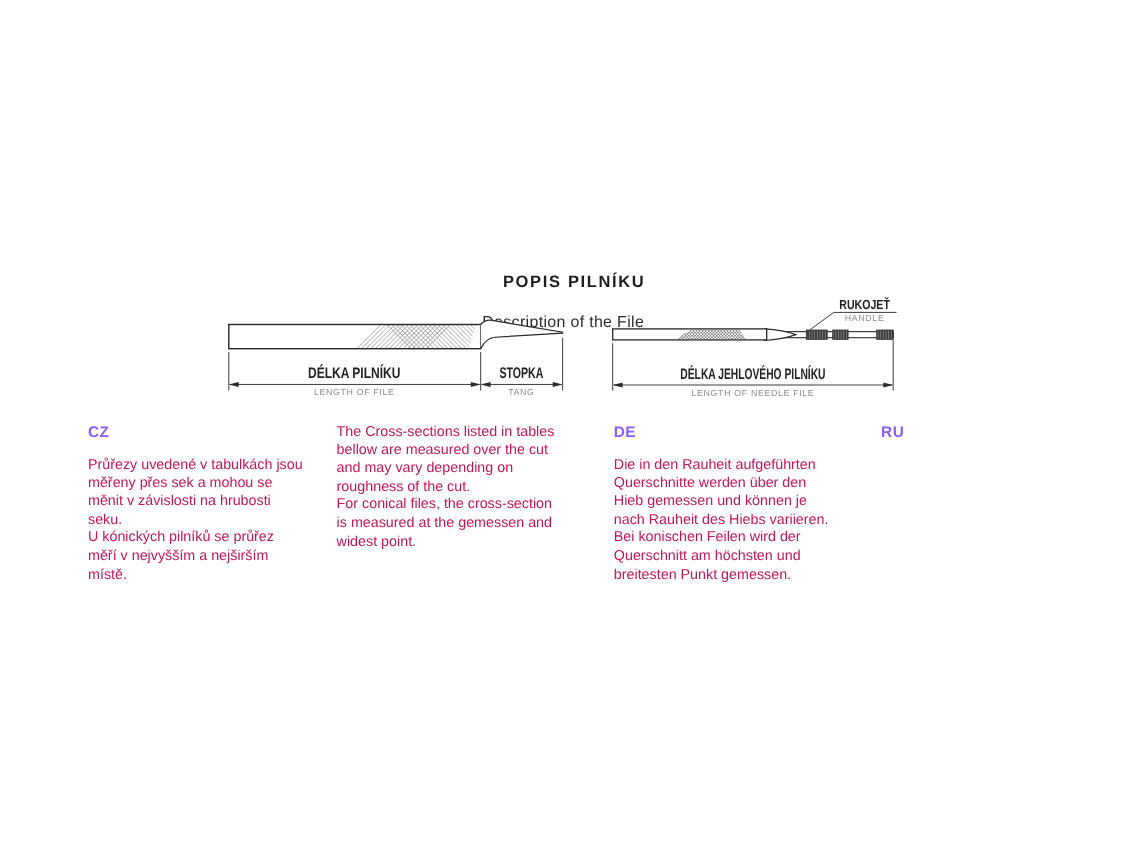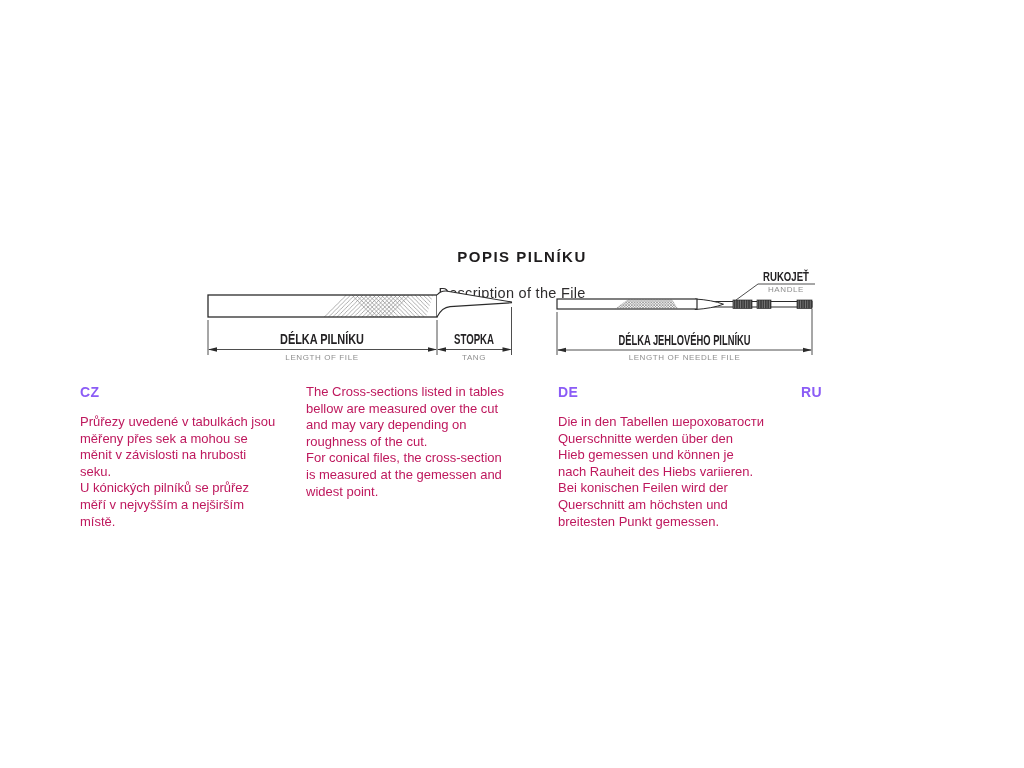--- a/index.html
+++ b/index.html
@@ -128,21 +128,21 @@
   <p>The Cross-sections listed in tables
 bellow are measured over the cut
 and may vary depending on
 roughness of the cut.
 For conical files, the cross-section
 is measured at the gemessen and
 widest point.</p>
 </div>
 <div class="col" id="col-de">
   <h2>DE</h2>
-  <p>Die in den Tabellen шероховатости
+  <p>Die in den Rauheit aufgeführten
 Querschnitte werden über den
 Hieb gemessen und können je
 nach Rauheit des Hiebs variieren.
 Bei konischen Feilen wird der
 Querschnitt am höchsten und
 breitesten Punkt gemessen.</p>
 </div>
 <div class="col" id="col-ru">
   <h2>RU</h2>
 </div>

